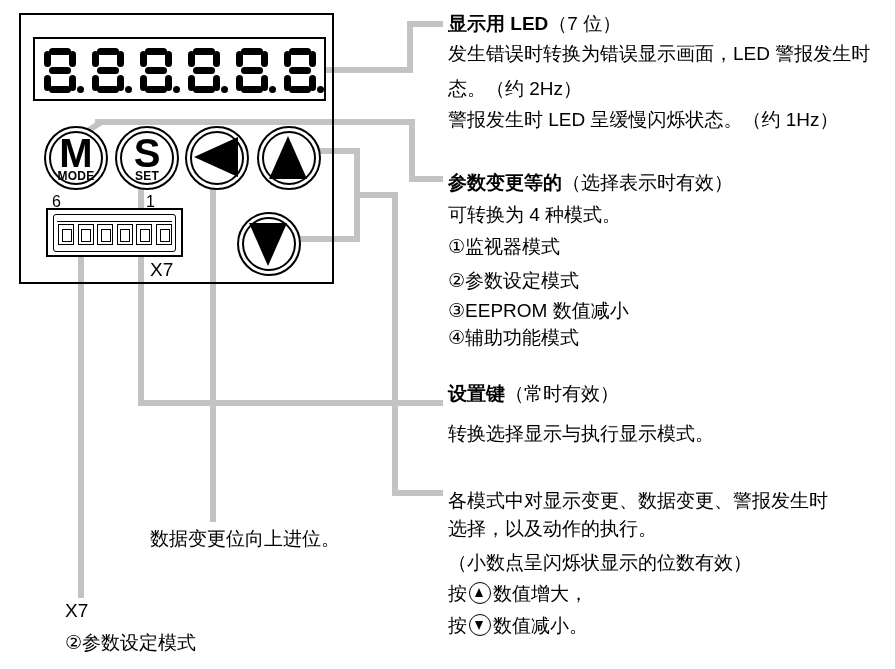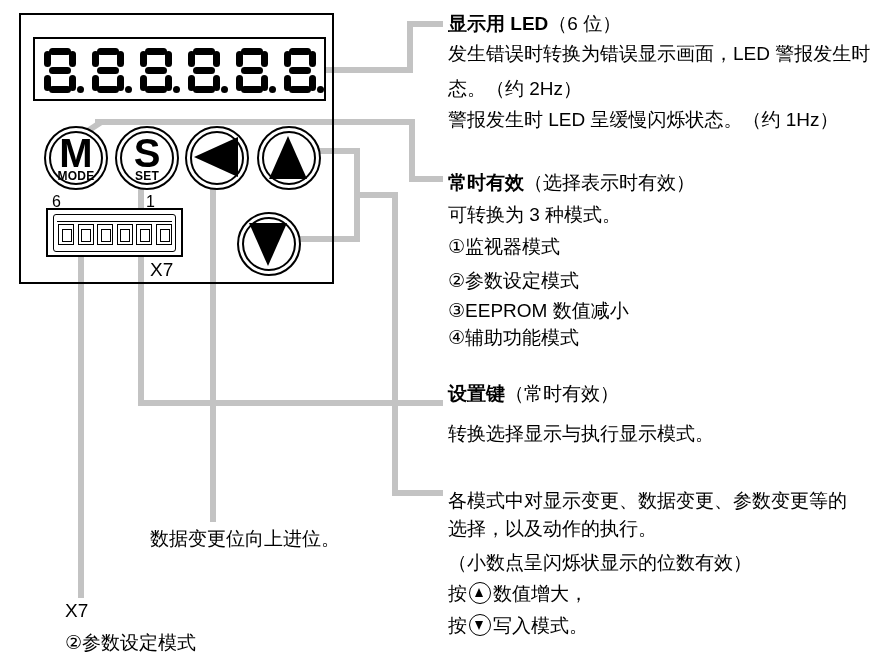--- a/index.html
+++ b/index.html
@@ -184,46 +184,46 @@
       <i></i>
     </div>
   <div class="pin" style="left:108px">
       <i></i>
     </div>
 </div>
 
 <div class="txt" style="left:150px;top:259px">X7</div>
 
 <div class="txt" style="left:448px;top:13px">
-  <span class="b">显示用 LED</span><span>（6 位）</span>
+  <span class="b">显示用 LED</span><span>（7 位）</span>
 </div>
 <div class="txt" style="left:448px;top:43px">发生错误时转换为错误显示画面，LED 警报发生时</div>
 <div class="txt" style="left:448px;top:78px">态。（约 2Hz）</div>
 <div class="txt" style="left:448px;top:109px">警报发生时 LED 呈缓慢闪烁状态。（约 1Hz）</div>
 
 <div class="txt" style="left:448px;top:172px">
-  <span class="b">常时有效</span><span>（选择表示时有效）</span>
-</div>
-<div class="txt" style="left:448px;top:204px">可转换为 3 种模式。</div>
+  <span class="b">参数变更等的</span><span>（选择表示时有效）</span>
+</div>
+<div class="txt" style="left:448px;top:204px">可转换为 4 种模式。</div>
 <div class="txt" style="left:448px;top:236px">①监视器模式</div>
 <div class="txt" style="left:448px;top:270px">②参数设定模式</div>
 <div class="txt" style="left:448px;top:300px">③EEPROM 数值减小</div>
 <div class="txt" style="left:448px;top:327px">④辅助功能模式</div>
 
 <div class="txt" style="left:448px;top:383px">
   <span class="b">设置键</span><span>（常时有效）</span>
 </div>
 <div class="txt" style="left:448px;top:423px">转换选择显示与执行显示模式。</div>
 
-<div class="txt" style="left:448px;top:490px">各模式中对显示变更、数据变更、参数变更等的</div>
+<div class="txt" style="left:448px;top:490px">各模式中对显示变更、数据变更、警报发生时</div>
 <div class="txt" style="left:448px;top:518px">选择，以及动作的执行。</div>
 <div class="txt" style="left:448px;top:552px">（小数点呈闪烁状显示的位数有效）</div>
 
 <div class="txt" style="left:448px;top:582px">
   <span>按</span><span class="mini"><i class="mup"></i></span><span>数值增大，</span>
 </div>
 <div class="txt" style="left:448px;top:614px">
-  <span>按</span><span class="mini"><i class="mdn"></i></span><span>写入模式。</span>
+  <span>按</span><span class="mini"><i class="mdn"></i></span><span>数值减小。</span>
 </div>
 
 <div class="txt" style="left:150px;top:528px">数据变更位向上进位。</div>
 <div class="txt" style="left:65px;top:600px">X7</div>
 <div class="txt" style="left:65px;top:632px">②参数设定模式</div>
 
 </body></html>

